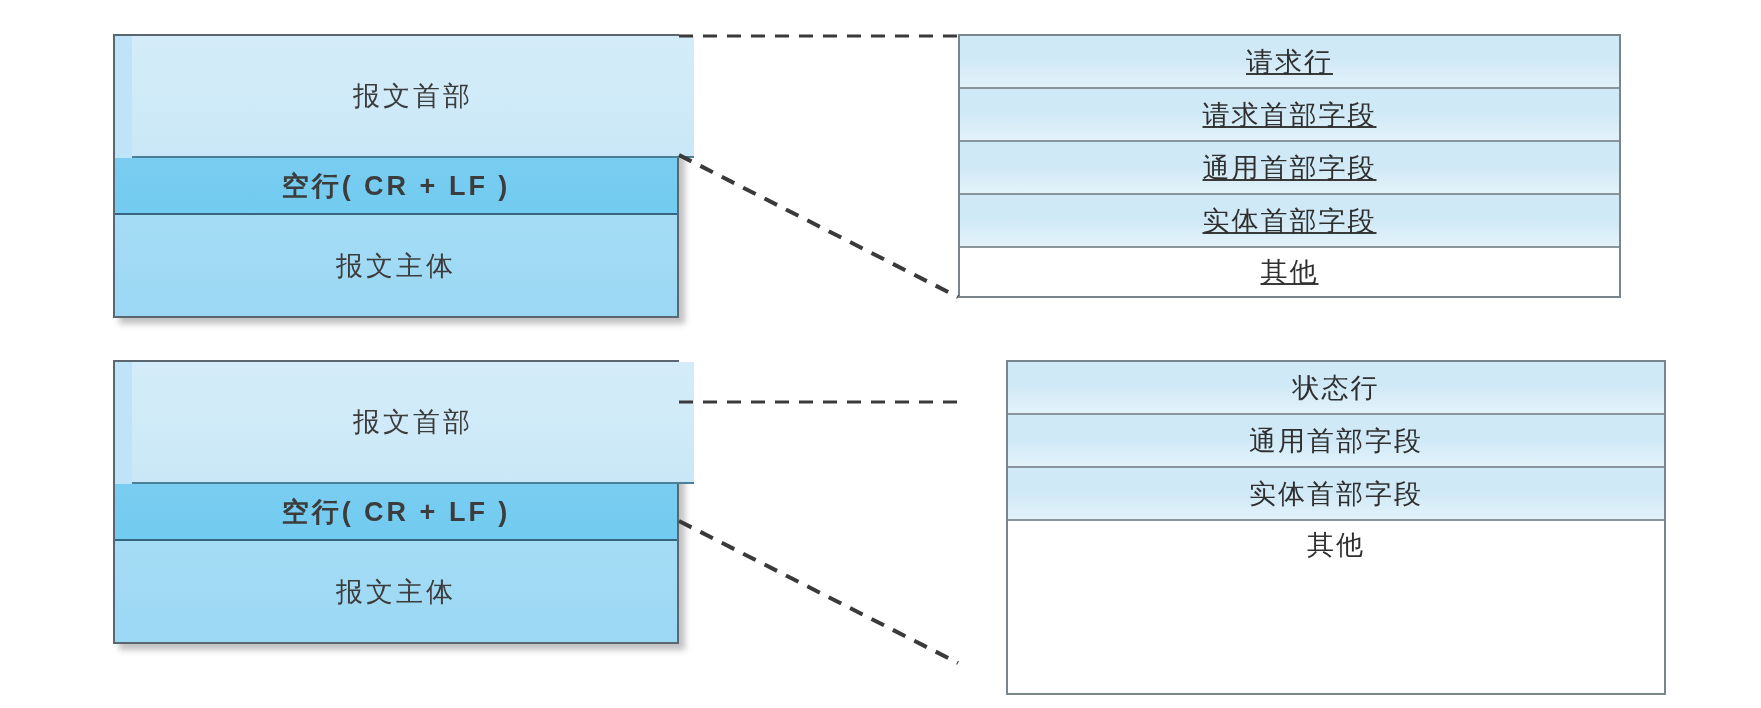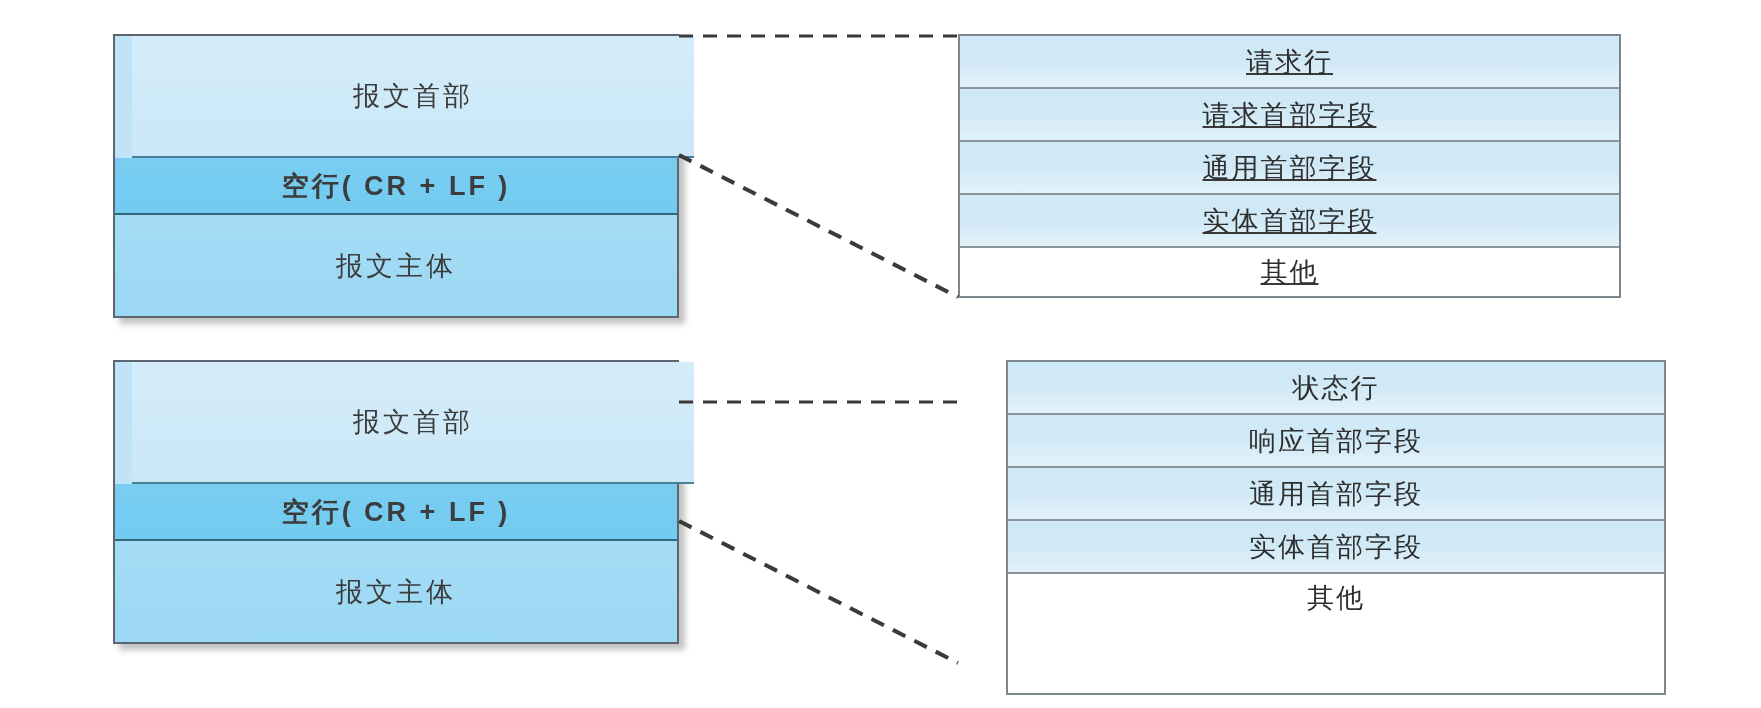--- a/index.html
+++ b/index.html
@@ -142,23 +142,20 @@
     <div class="msg-band band-body" style="height:101px;">
       <span>报文主体</span>
     </div>
   </div>
 
   <div class="detail-box" style="left:958px; top:360px; width:660px; height:335px;margin-left:48px;">
     <div class="detail-row" style="height:53px;">
       <span>状态行</span>
     </div>
     <div class="detail-row" style="height:53px;">
-      <span>响应首部字段</span>
-    </div>
-    <div class="detail-row" style="height:53px;">
       <span>通用首部字段</span>
     </div>
     <div class="detail-row" style="height:53px;">
       <span>实体首部字段</span>
     </div>
     <div class="detail-row plain" style="height:48px;">
       <span>其他</span>
     </div>
   </div>
 

